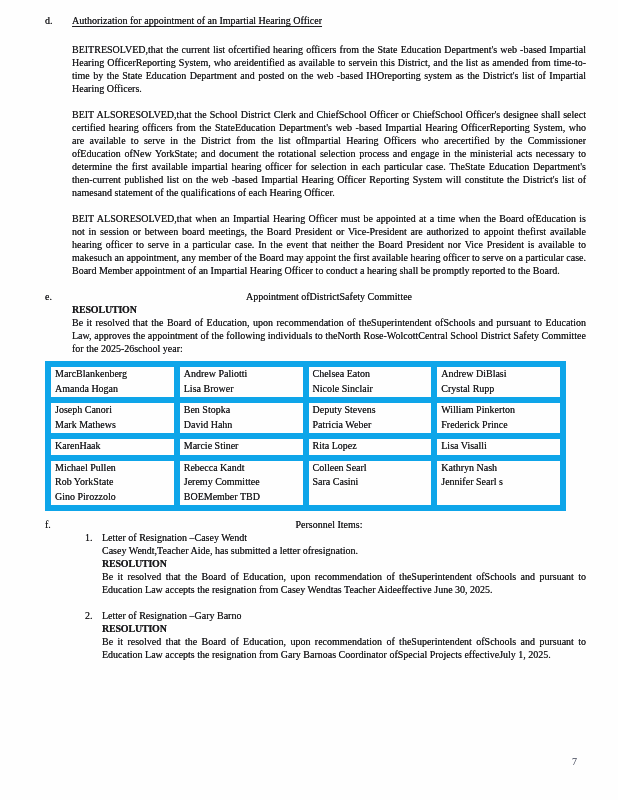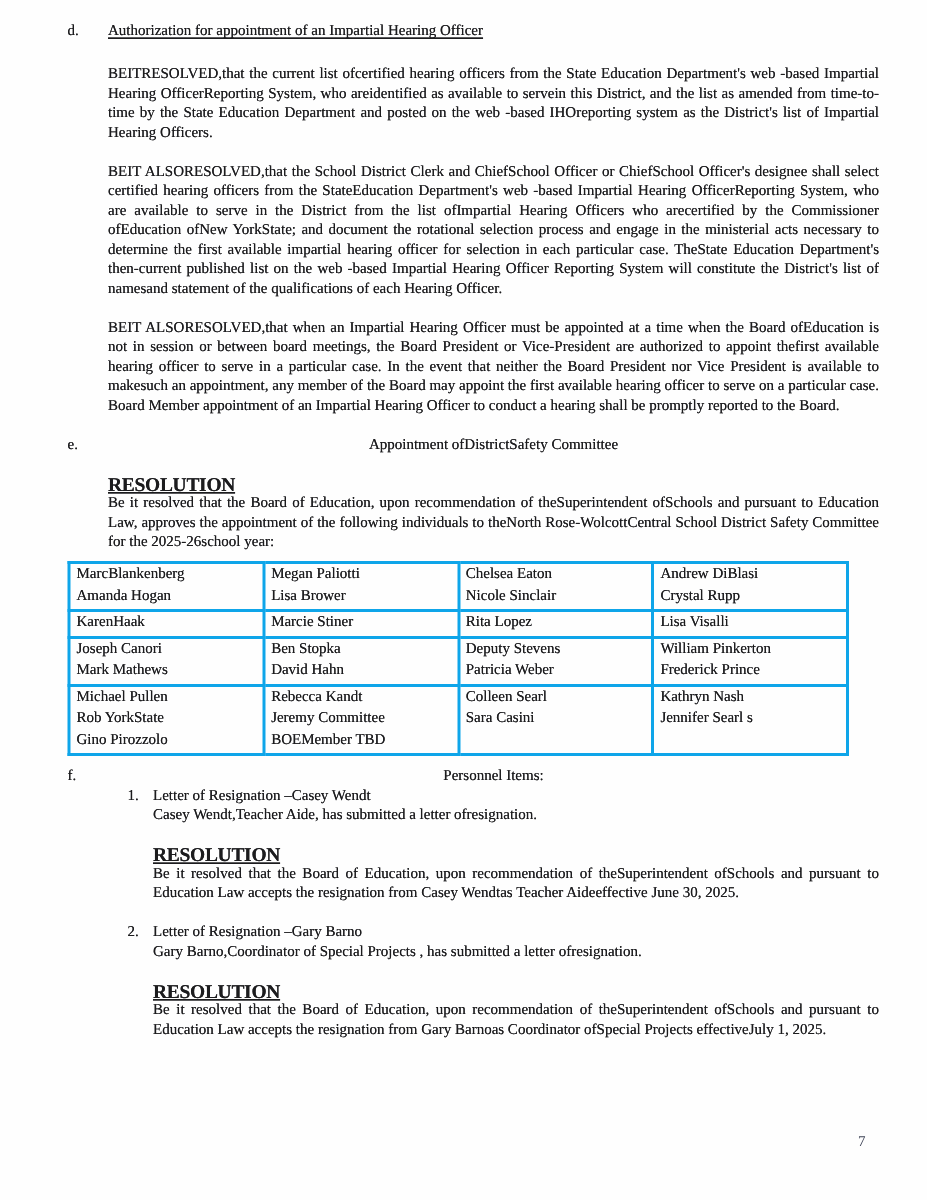--- a/index.html
+++ b/index.html
@@ -17,36 +17,34 @@
     overflow: hidden;
   }
   .sec { display: flex; align-items: flex-start; }
   .sec-label { width: 27px; flex: 0 0 27px; }
   .sec-body { flex: 1 1 auto; min-width: 0; }
   .sec-title { text-decoration: underline; text-underline-offset: 1.5px; }
   .sec-title.plain { text-decoration: none; text-align: center; }
   .para { margin: 13px 0 0 0; text-align: justify; }
   .para.first { margin-top: 16px; }
   .res-head {
-    margin-top: 13px;
     font-weight: bold;
-    font-size: 13px;
+    font-size: 10px;
     letter-spacing: -0.2px;
-    text-decoration: underline;
   }
   .res-para { margin: 0; text-align: justify; }
   .gap13 { height: 13px; }
   table.committee {
     border-collapse: collapse;
     table-layout: fixed;
     width: 521px;
     margin: 6px 0 0 0;
   }
   table.committee td {
-    border: 2px solid #0ea5e9;
+    border: 6px solid #0ea5e9;
     vertical-align: top;
     padding: 0px 4px 1px 4px;
     font-size: 10px;
     line-height: 14.5px;
     white-space: pre-line;
     overflow: hidden;
   }
   .sec-f { margin-top: 7px; }
   .item { display: flex; align-items: flex-start; margin-top: 13px; }
   .item.first { margin-top: 0; }
@@ -84,42 +82,42 @@
       <div class="res-head">RESOLUTION</div>
       <p class="res-para">Be it resolved that the Board of Education, upon recommendation of theSuperintendent ofSchools and pursuant to Education Law, approves the appointment of the following individuals to theNorth Rose-WolcottCentral School District Safety Committee for the 2025-26school year:</p>
     </div>
   </section>
 
   <table class="committee">
     <tbody>
       <tr>
         <td>MarcBlankenberg
 Amanda Hogan</td>
-        <td>Megan Paliotti
+        <td>Andrew Paliotti
 Lisa Brower</td>
         <td>Chelsea Eaton
 Nicole Sinclair</td>
         <td>Andrew  DiBlasi
 Crystal Rupp</td>
-      </tr>
-      <tr>
-        <td>KarenHaak</td>
-        <td>Marcie Stiner</td>
-        <td>Rita Lopez</td>
-        <td>Lisa Visalli</td>
       </tr>
       <tr>
         <td>Joseph Canori
 Mark Mathews</td>
         <td>Ben Stopka
 David Hahn</td>
         <td>Deputy Stevens
 Patricia Weber</td>
         <td>William Pinkerton
 Frederick  Prince</td>
+      </tr>
+      <tr>
+        <td>KarenHaak</td>
+        <td>Marcie Stiner</td>
+        <td>Rita Lopez</td>
+        <td>Lisa Visalli</td>
       </tr>
       <tr>
         <td>Michael Pullen
 Rob YorkState
 Gino Pirozzolo</td>
         <td>Rebecca Kandt
 Jeremy Committee
 BOEMember  TBD</td>
         <td>Colleen Searl
 Sara Casini</td>
@@ -141,21 +139,20 @@
           <p class="res-para">Casey Wendt,Teacher  Aide, has submitted  a letter ofresignation.</p>
           <div class="res-head">RESOLUTION</div>
           <p class="res-para">Be it resolved that the Board of Education, upon recommendation of theSuperintendent  ofSchools and pursuant to Education Law accepts the resignation from Casey Wendtas Teacher Aideeffective June 30, 2025.</p>
         </div>
       </div>
 
       <div class="item">
         <div class="item-num">2.</div>
         <div class="item-body">
           <div>Letter of Resignation –Gary  Barno</div>
-          <p class="res-para">Gary Barno,Coordinator of Special Projects , has submitted  a letter ofresignation.</p>
           <div class="res-head">RESOLUTION</div>
           <p class="res-para">Be it resolved that the Board of Education, upon recommendation of theSuperintendent  ofSchools and pursuant to Education Law accepts the resignation from Gary Barnoas Coordinator ofSpecial Projects effectiveJuly 1, 2025.</p>
         </div>
       </div>
     </div>
   </section>
 
   <div class="page-num">7</div>
 
 </div>

